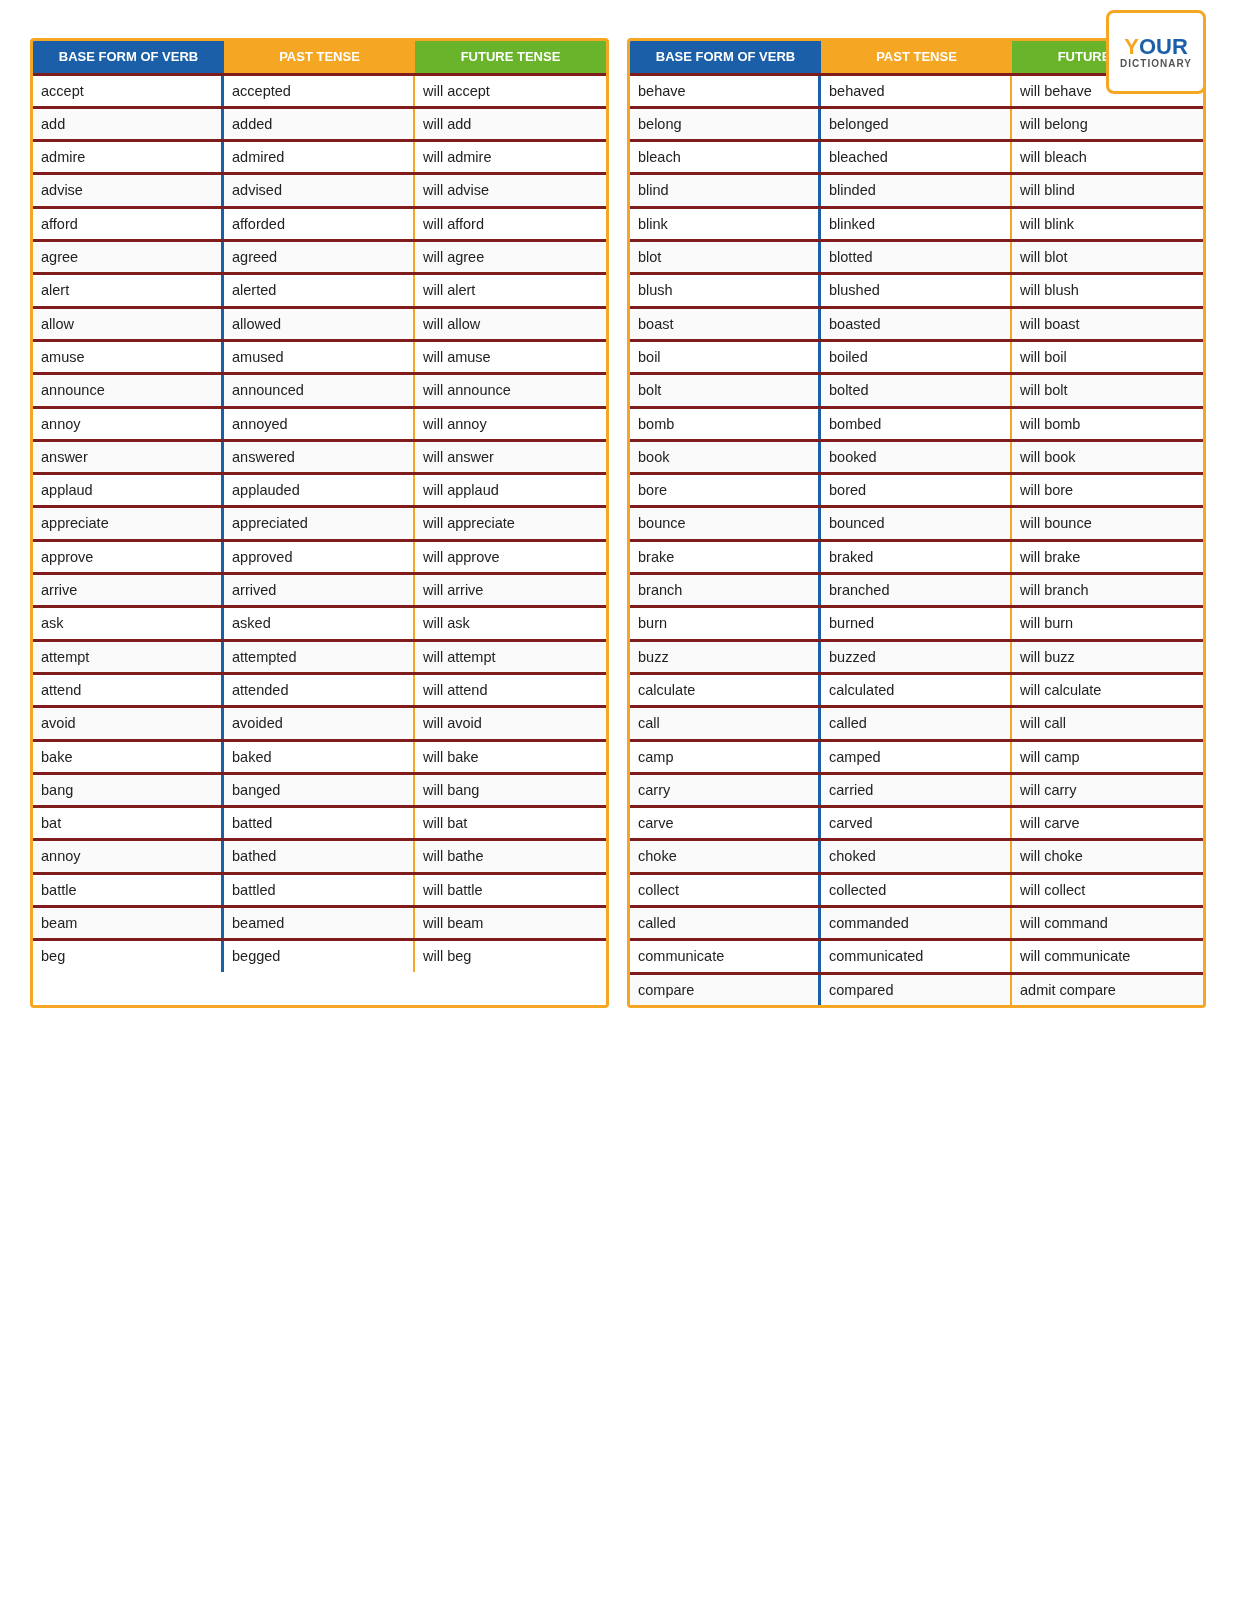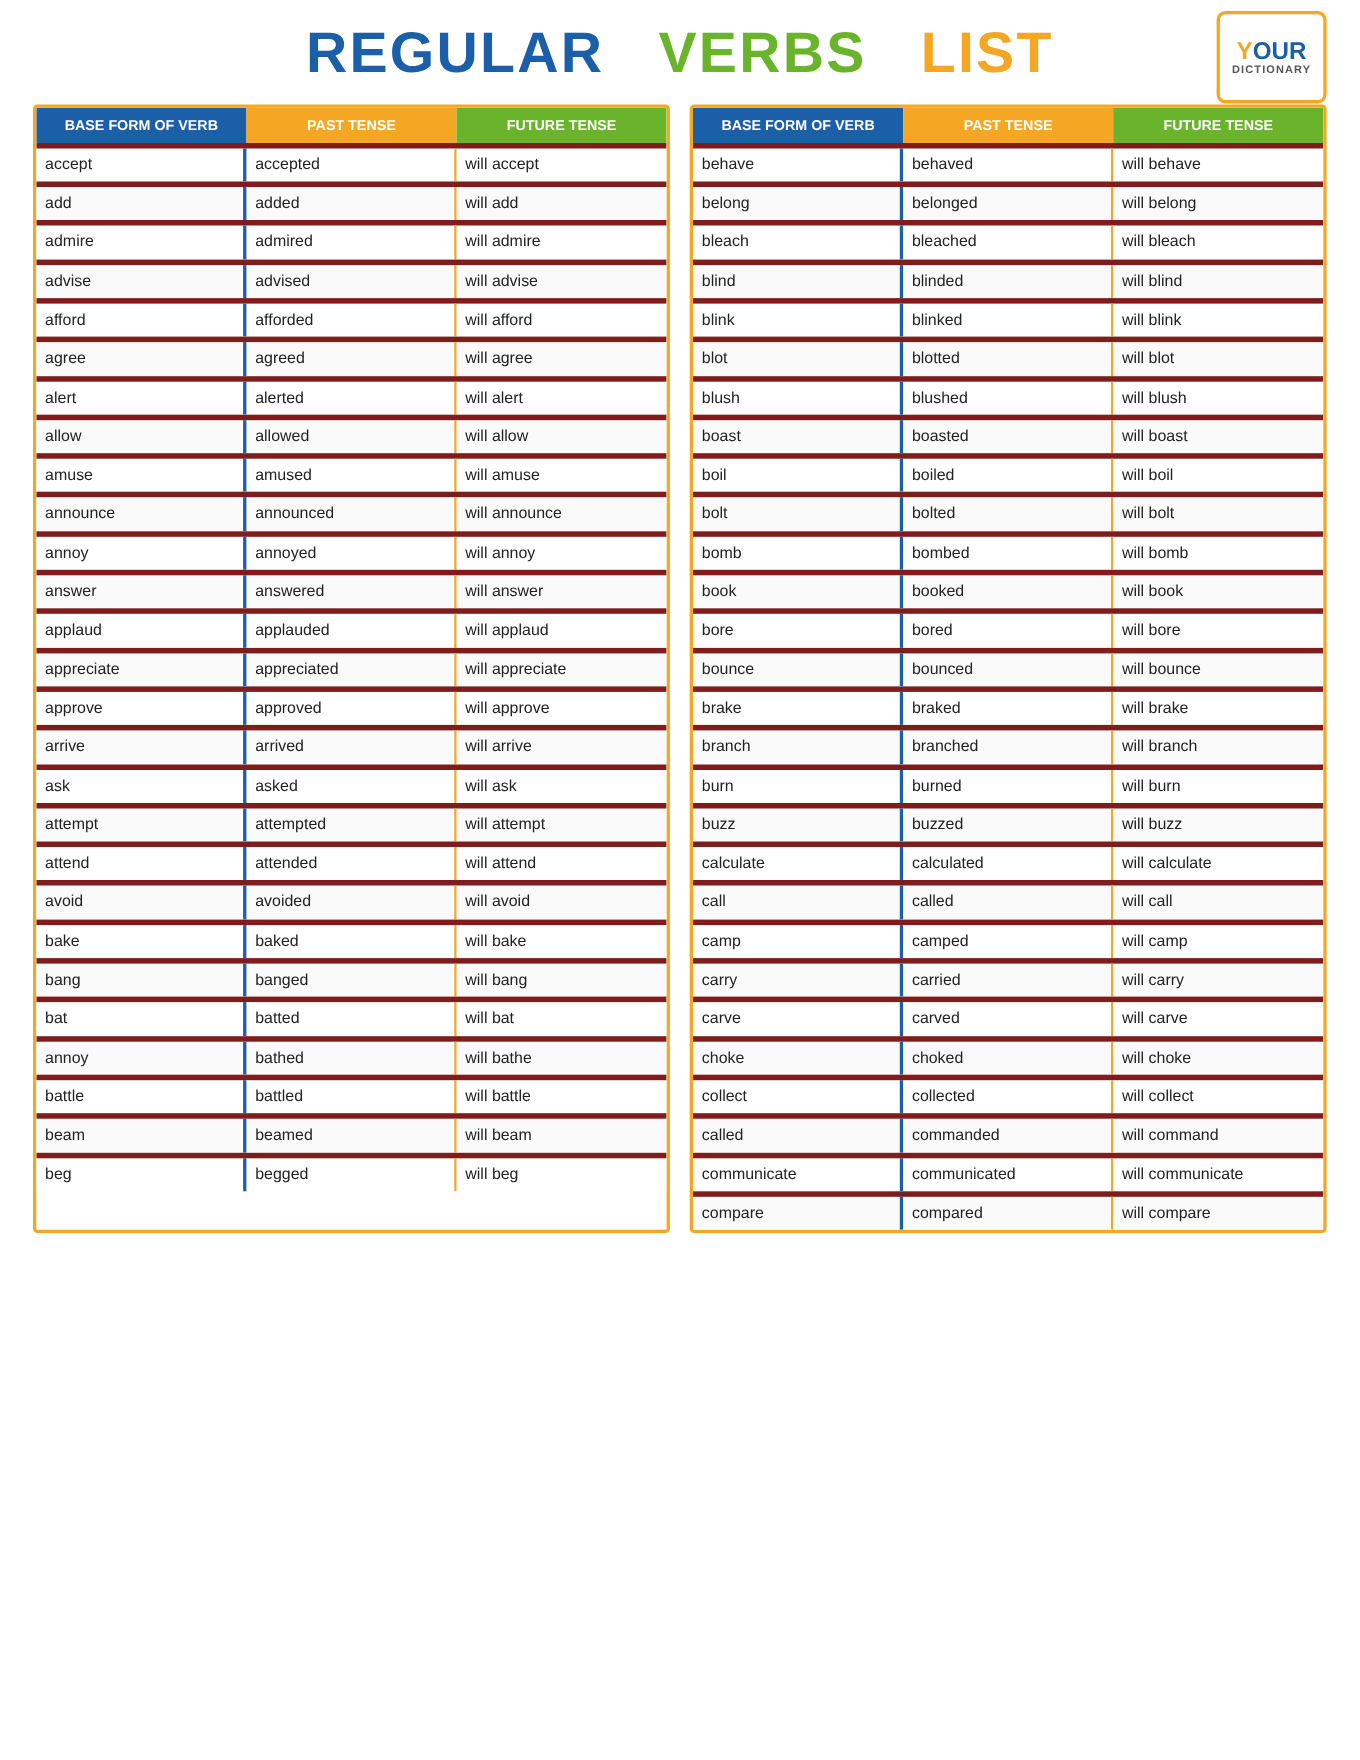--- a/index.html
+++ b/index.html
@@ -80,21 +80,21 @@
     .col-header.base { background: #1a5fa8; }
     .col-header.past { background: #f5a623; }
     .col-header.future { background: #6ab42b; }
     .verb-rows {
       display: flex;
       flex-direction: column;
     }
     .verb-row {
       display: grid;
       grid-template-columns: 1fr 1fr 1fr;
-      border-top: 5px solid #7f1d1d;
+      border-top: 3px solid #7f1d1d;
     }
     .verb-row:nth-child(odd) { background: #fff; }
     .verb-row:nth-child(even) { background: #fafafa; }
     .verb-cell {
       padding: 5px 8px;
       font-size: 14.5px;
       color: #222;
       line-height: 1.4;
     }
     .verb-cell.base-col {
@@ -102,27 +102,20 @@
     }
     .verb-cell.past-col {
       border-right: 2px solid #f5a623;
     }
     .verb-cell.future-col {}
   </style>
 </head>
 <body>
 
 <div class="header-area">
-  <h1 class="title">
-    <span class="title-regular">REGULAR</span>
-    &nbsp;
-    <span class="title-verbs">VERBS</span>
-    &nbsp;
-    <span class="title-list">LIST</span>
-  </h1>
   <div class="logo">
     <div class="logo-your"><span>Y</span>OUR</div>
     <div class="logo-dict">DICTIONARY</div>
   </div>
 </div>
 
 <div class="tables-container">
 
   <div class="table-wrapper">
     <div class="col-headers">
@@ -407,18 +400,18 @@
       <span class="verb-cell future-col">will command</span>
     </div>
         <div class="verb-row">
       <span class="verb-cell base-col">communicate</span>
       <span class="verb-cell past-col">communicated</span>
       <span class="verb-cell future-col">will communicate</span>
     </div>
         <div class="verb-row">
       <span class="verb-cell base-col">compare</span>
       <span class="verb-cell past-col">compared</span>
-      <span class="verb-cell future-col">will compare</span>
+      <span class="verb-cell future-col">admit compare</span>
     </div>
       </div>
   </div>
 
 </div>
 
 </body></html>

